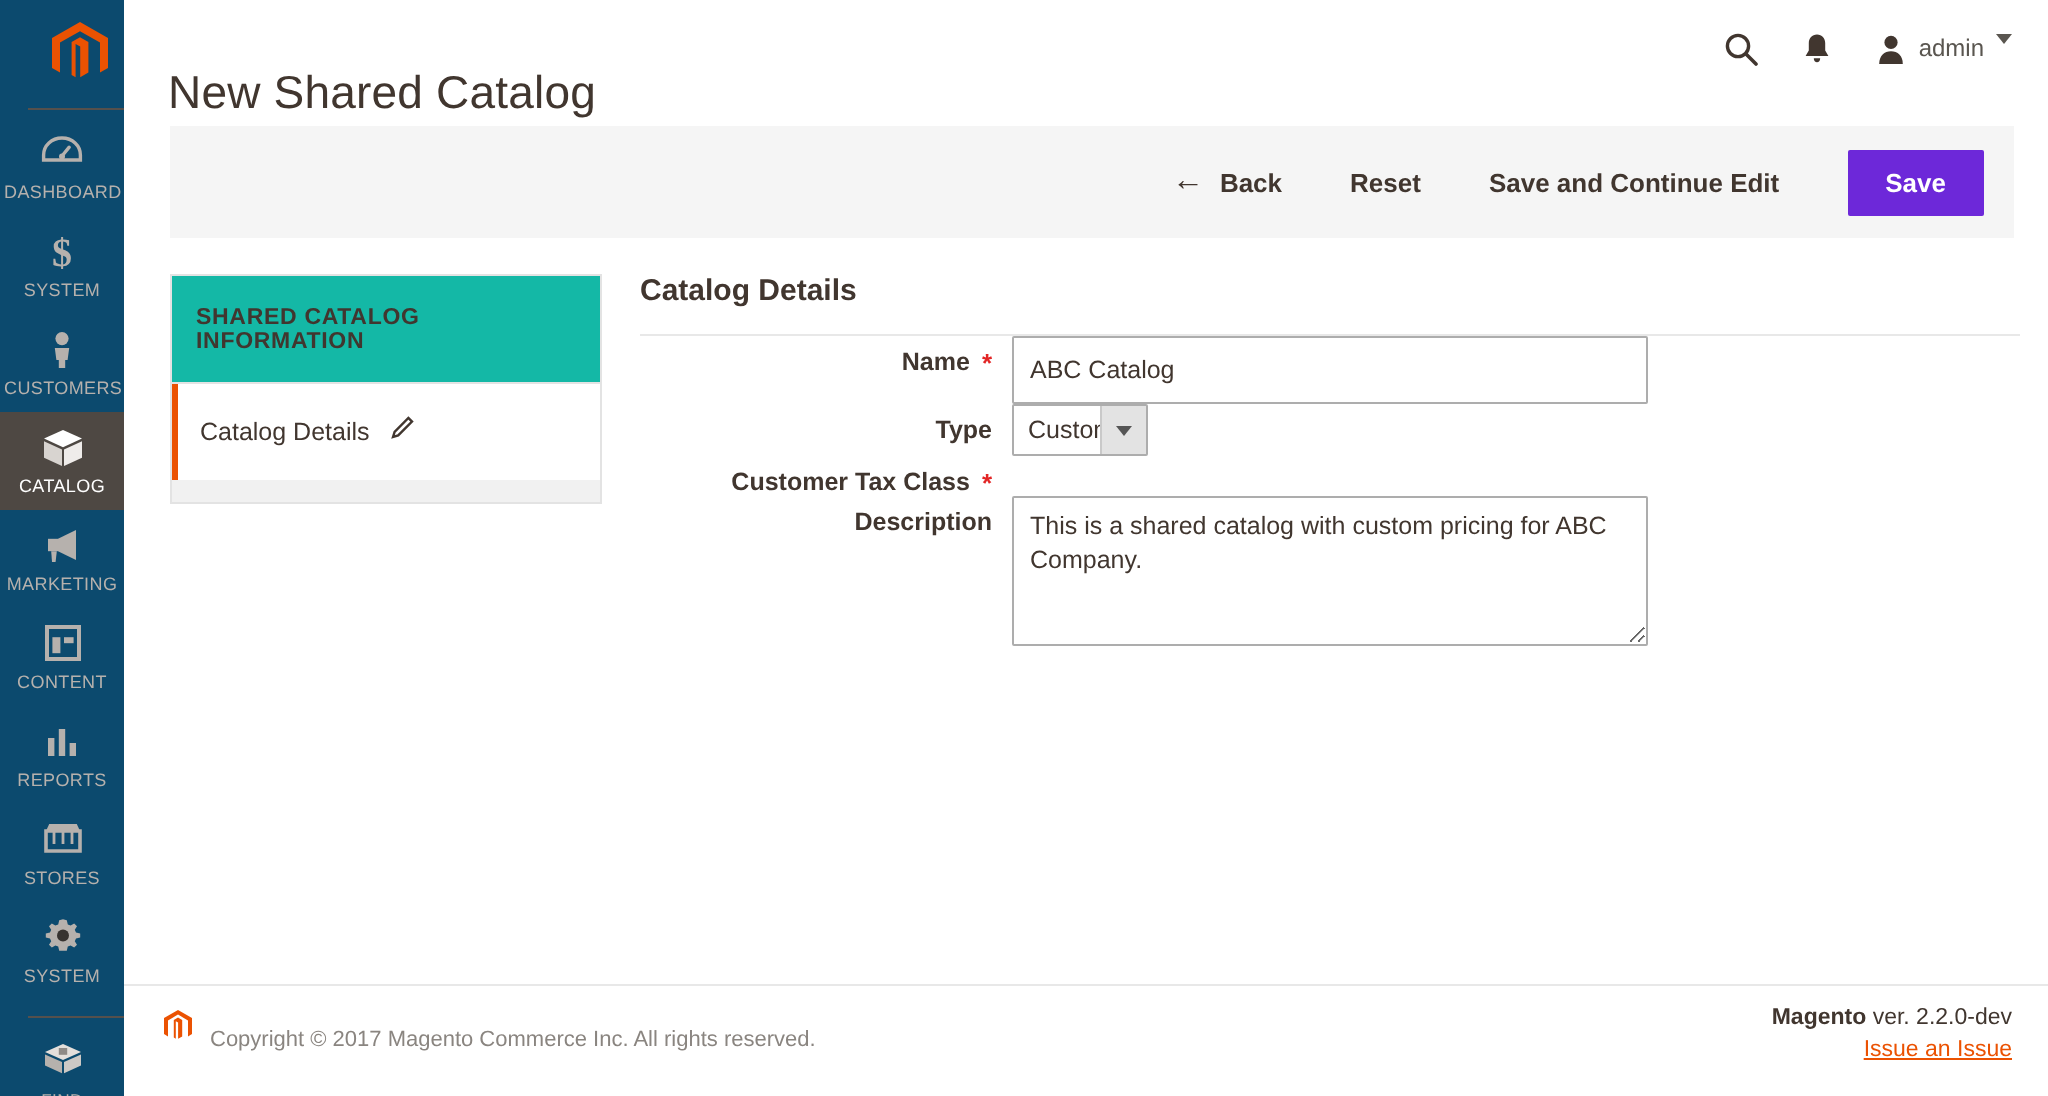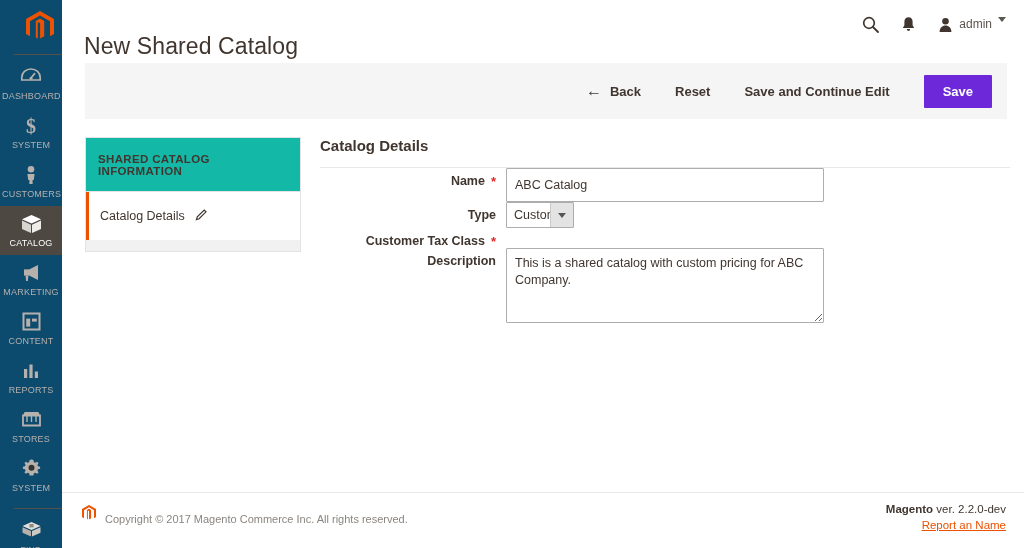--- a/index.html
+++ b/index.html
@@ -476,18 +476,18 @@
             <path d="M7 0 L14 4 L14 12 L12 13.2 L12 5.2 L7 2.3 L2 5.2 L2 13.2 L0 12 L0 4 Z" fill="#eb5202"></path>
             <path d="M7 3.8 L9.1 5 L9.1 13.2 L7.05 14.4 L7.05 6.2 L5.9 5.6 L5.9 14.4 L4.9 13.8 L4.9 5 Z" fill="#eb5202"></path>
           </svg>
         </span>
         <span id="copyright">Copyright © 2017 Magento Commerce Inc. All rights reserved.</span>
       </div>
       <div id="footer-right">
         <div id="version-line">
           <b>Magento</b><span> ver. 2.2.0-dev</span>
         </div>
-        <a id="report-issue">Report an Name</a>
+        <a id="report-issue">Issue an Issue</a>
       </div>
     </div>
 
   </div>
 </div>
 
 </body></html>

